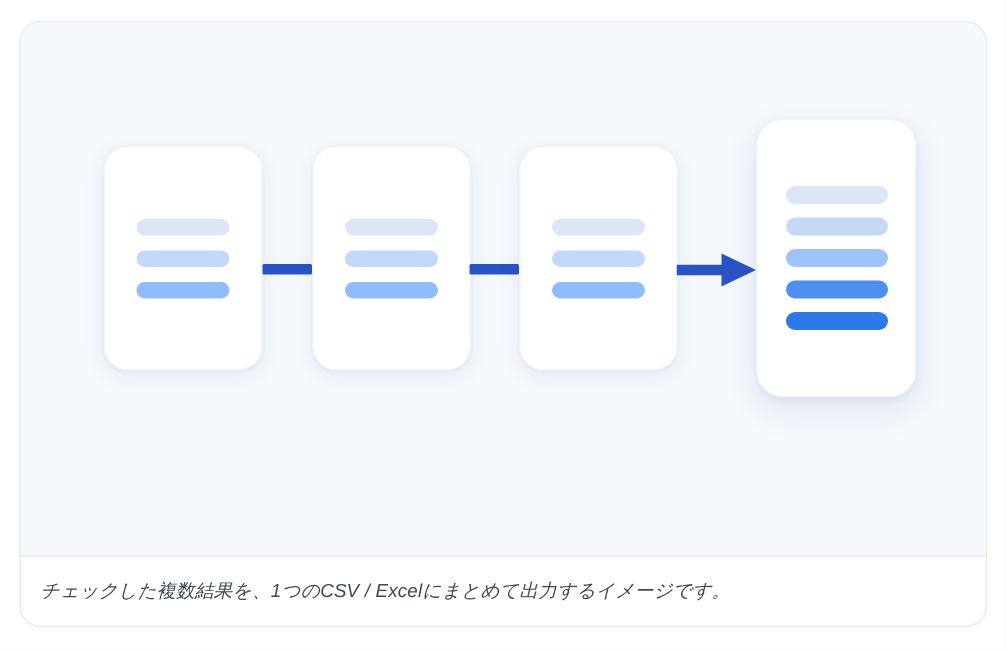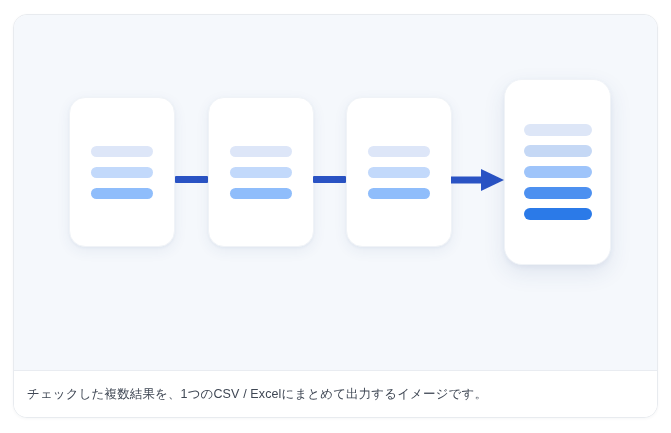--- a/index.html
+++ b/index.html
@@ -129,20 +129,21 @@
     left: 0;
     bottom: 0;
     width: 100%;
     height: 47px;
     box-sizing: border-box;
     background: #ffffff;
     border-top: 1px solid #e9ecf1;
     display: flex;
     align-items: center;
     padding: 0 13px;
+    font-style: italic;
   }
   .caption-text {
     font-size: 12.5px;
     line-height: 1.5;
     color: #3f4754;
     letter-spacing: 0.01em;
     white-space: nowrap;
   }
 </style>
 </head>

